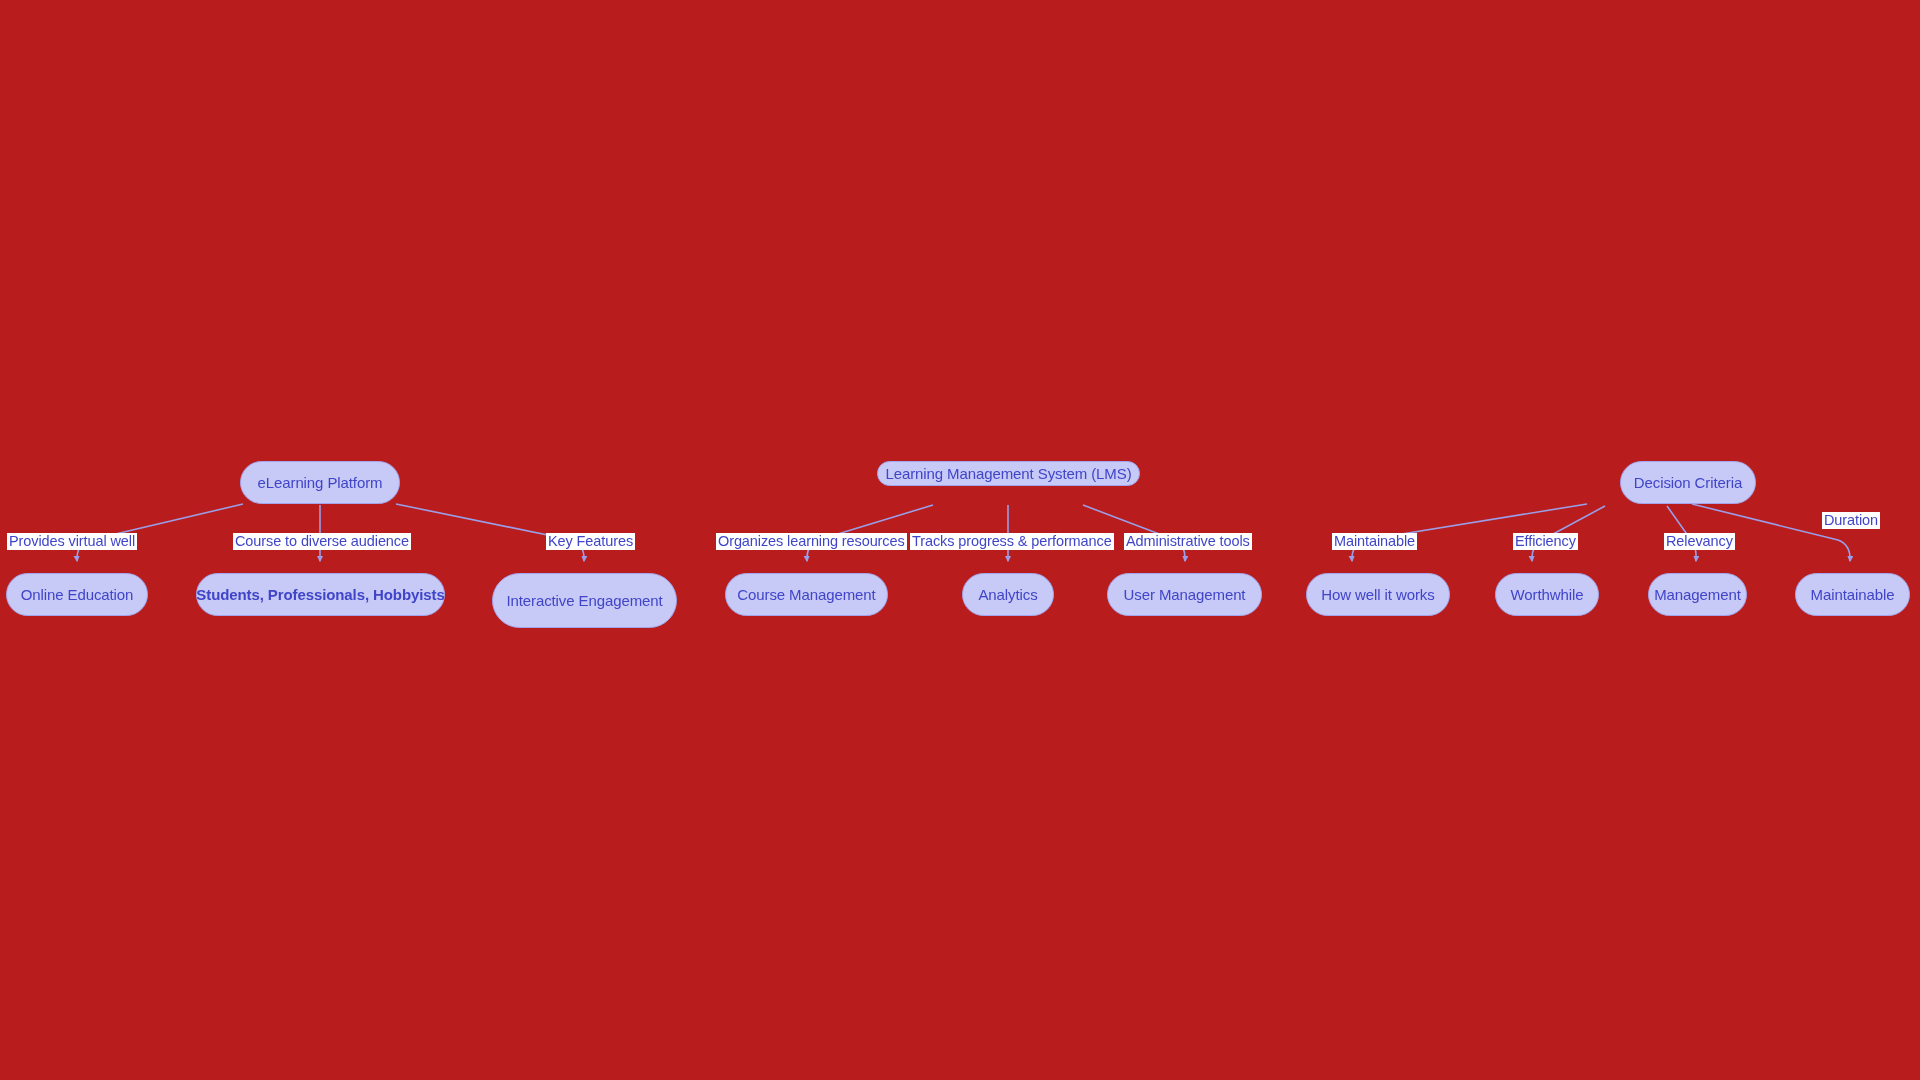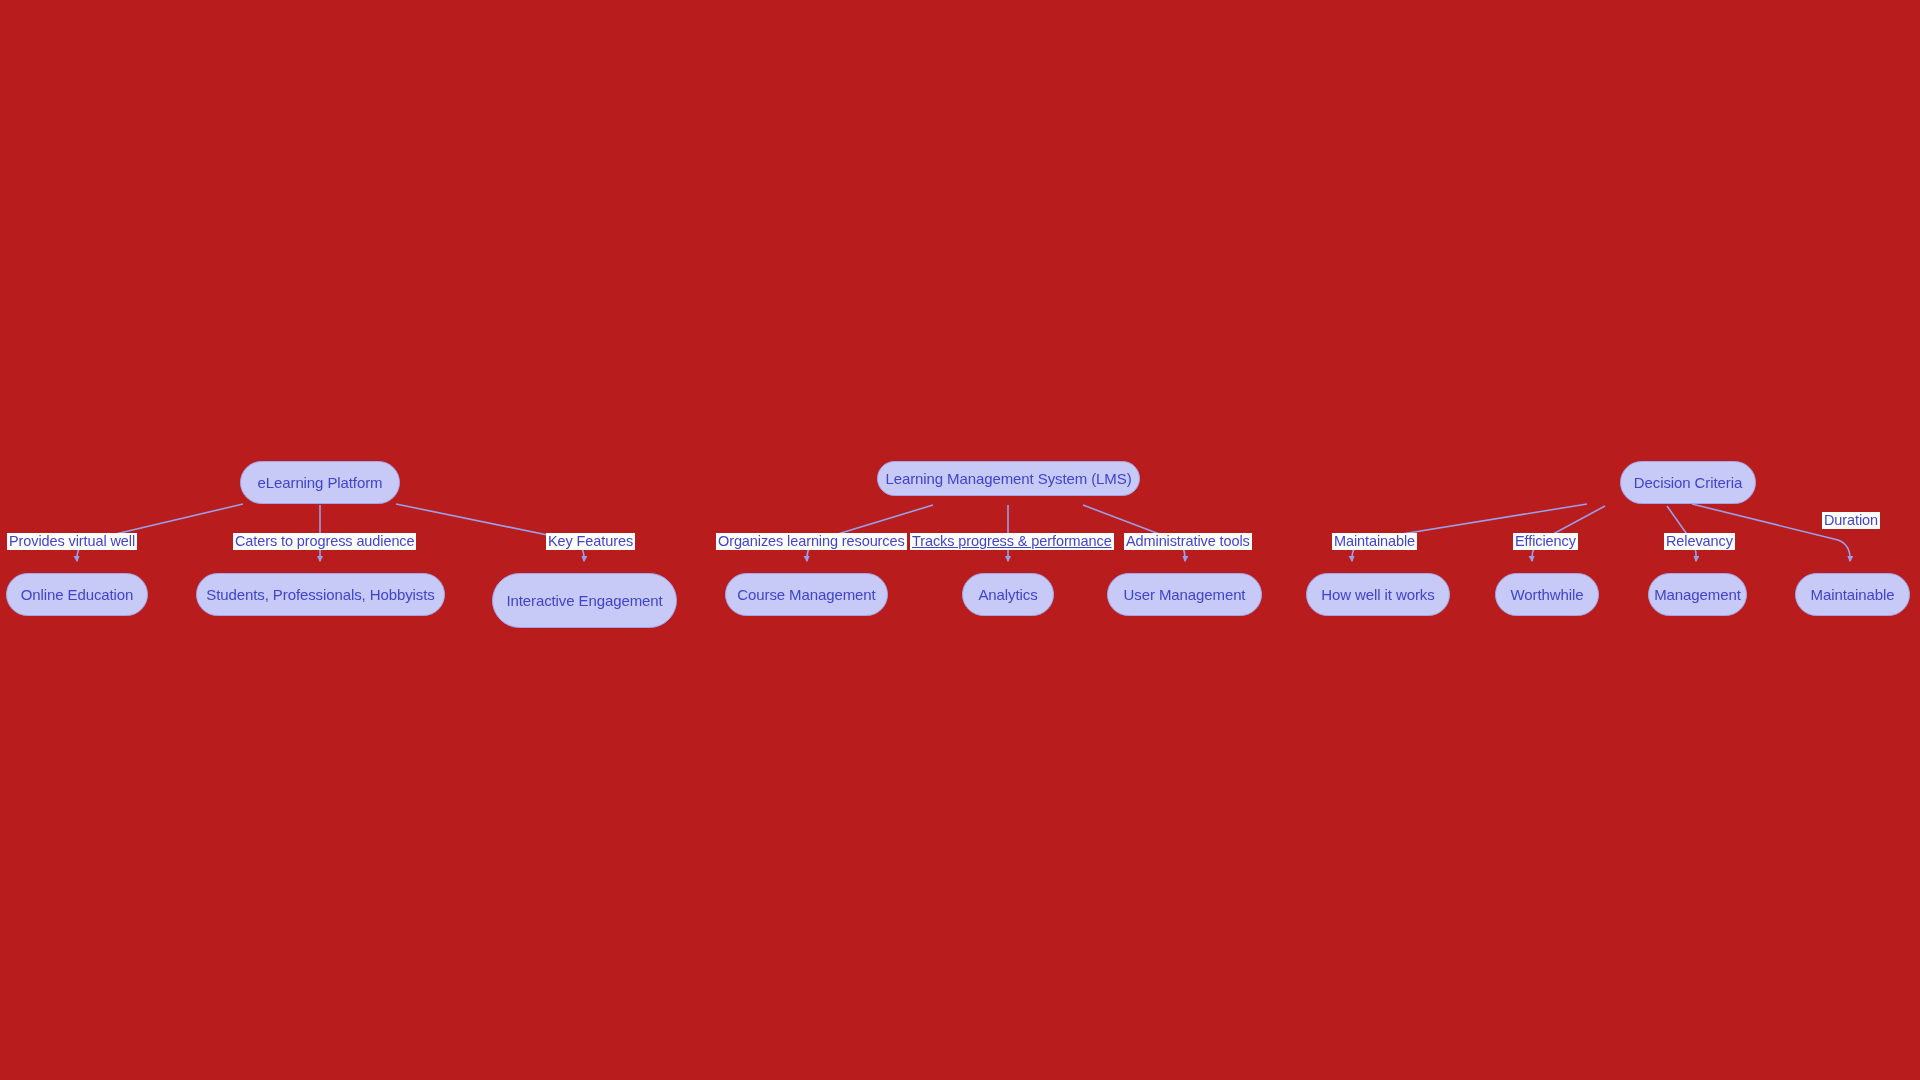--- a/index.html
+++ b/index.html
@@ -85,39 +85,39 @@
       <path d="M 1667,506 L 1691,540 Q 1697,547 1696,561"></path>
       <path d="M 1692,504 L 1838,540 Q 1851,545 1850,561"></path>
     </g>
   </svg>
 
   <div class="node" style="left:240px; top:461px; width:160px; height:43px;">
     <span class="node-label">eLearning Platform</span>
   </div>
 
   <div class="edge-label" style="left:7px; top:533px;"><span>Provides virtual well</span></div>
-  <div class="edge-label" style="left:233px; top:533px;"><span>Caters to progress audience</span></div>
+  <div class="edge-label" style="left:233px; top:533px;"><span>Course to diverse audience</span></div>
   <div class="edge-label" style="left:546px; top:533px;"><span>Key Features</span></div>
 
   <div class="node" style="left:6px; top:573px; width:142px; height:43px;">
     <span class="node-label">Online Education</span>
   </div>
-  <div class="node" style="left:196px; top:573px; width:249px; height:43px;">
+  <div class="node" style="left:196px; top:573px; width:249px; height:43px;font-weight:bold;">
     <span class="node-label">Students, Professionals, Hobbyists</span>
   </div>
   <div class="node" style="left:492px; top:573px; width:185px; height:55px;">
     <span class="node-label">Interactive Engagement</span>
   </div>
 
-  <div class="node" style="left:877px; top:461px; width:263px; height:35px;">
+  <div class="node" style="left:877px; top:461px; width:263px; height:25px;">
     <span class="node-label">Learning Management System (LMS)</span>
   </div>
 
   <div class="edge-label" style="left:716px; top:533px;"><span>Organizes learning resources</span></div>
-  <div class="edge-label" style="left:910px; top:533px;text-decoration:underline;"><span>Tracks progress &amp; performance</span></div>
+  <div class="edge-label" style="left:910px; top:533px;"><span>Tracks progress &amp; performance</span></div>
   <div class="edge-label" style="left:1124px; top:533px;"><span>Administrative tools</span></div>
 
   <div class="node" style="left:725px; top:573px; width:163px; height:43px;">
     <span class="node-label">Course Management</span>
   </div>
   <div class="node" style="left:962px; top:573px; width:92px; height:43px;text-align:center;">
     <span class="node-label">Analytics</span>
   </div>
   <div class="node" style="left:1107px; top:573px; width:155px; height:43px;">
     <span class="node-label">User Management</span>

